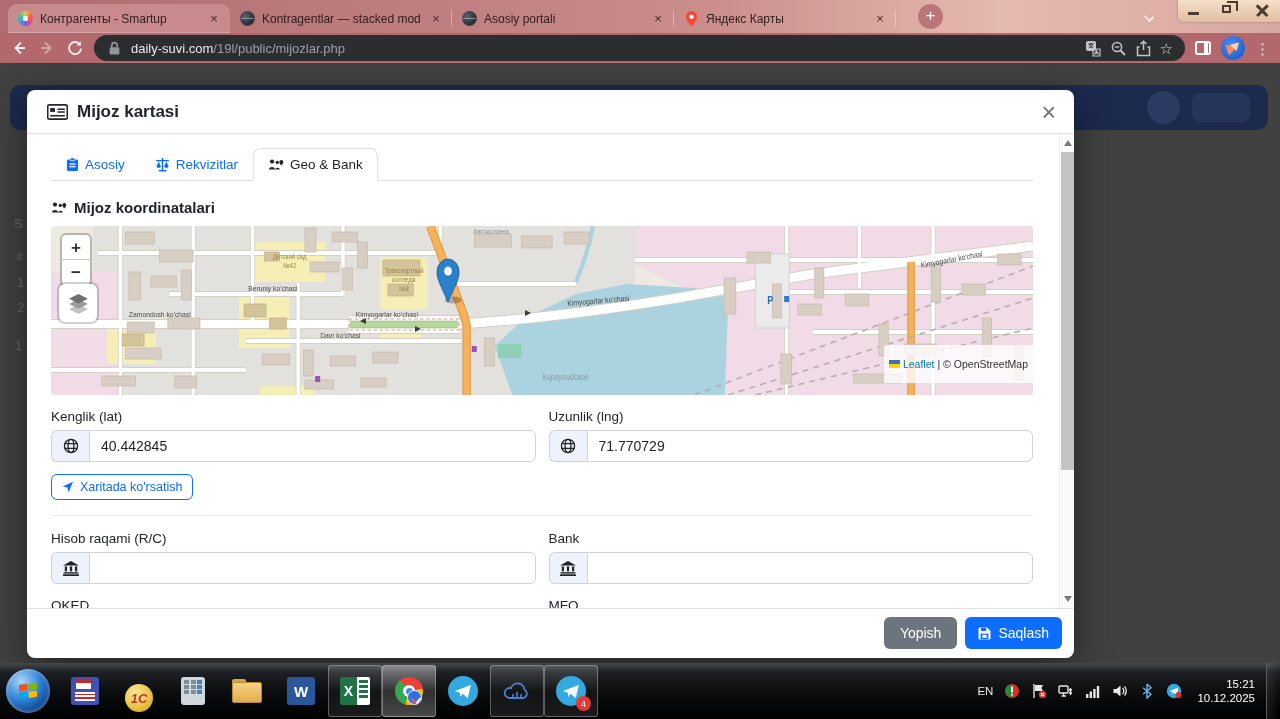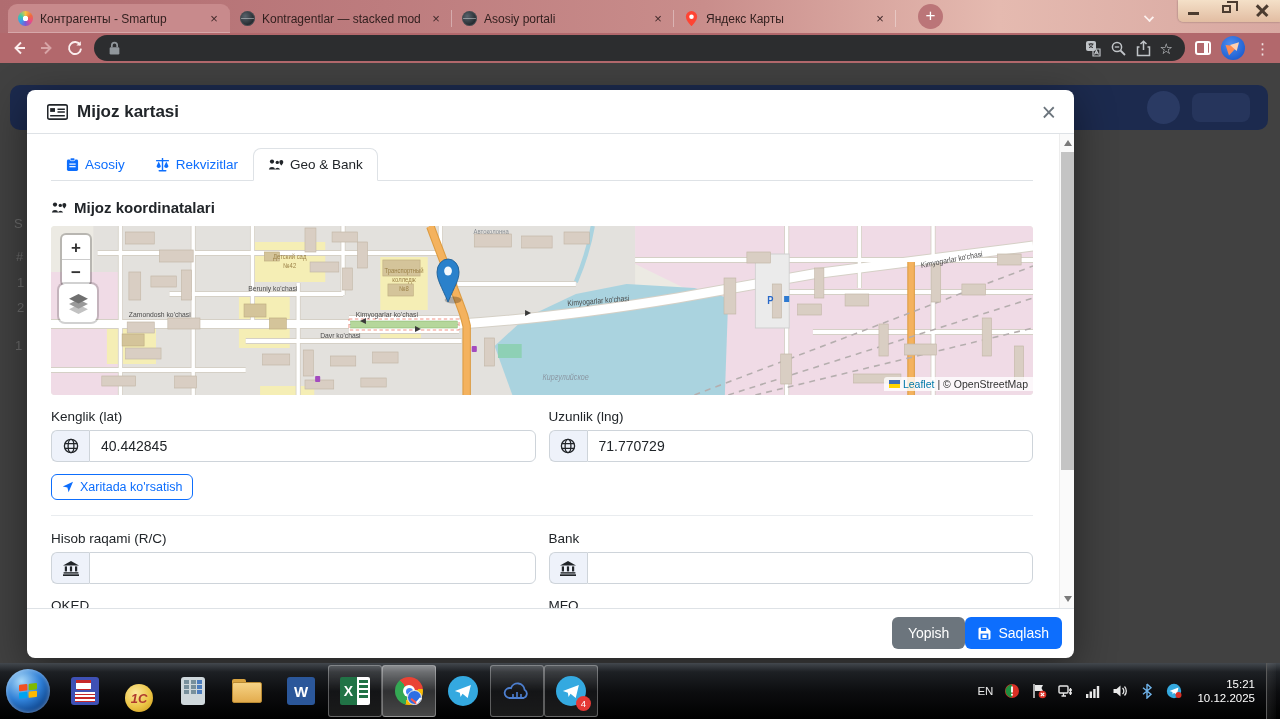--- a/index.html
+++ b/index.html
@@ -75,43 +75,43 @@
   .section-h { display:flex; align-items:center; gap:7px; margin-top:18px; font-size:15px; font-weight:bold; color:#212529; }
 
   .map { position:relative; margin-top:10px; height:169px; border-radius:4px; overflow:hidden; background:#eceae3; }
   .map svg.base { position:absolute; inset:0; width:100%; height:100%; }
   .map-zoomctl { position:absolute; left:11px; top:9px; width:28px; background:#fff; border-radius:4px;
     box-shadow:0 0 0 2px rgba(0,0,0,.22); overflow:hidden; }
   .map-zoomctl div { height:25px; text-align:center; line-height:25px; font-size:17px; font-weight:bold; color:#333; }
   .map-zoomctl div:first-child { border-bottom:1px solid #ccc; }
   .map-layers { position:absolute; left:8px; top:58px; width:38px; height:38px; background:#fff; border-radius:6px;
     box-shadow:0 0 0 2px rgba(0,0,0,.18); display:flex; align-items:center; justify-content:center; }
-  .map-attr { position:absolute; right:0; bottom:4px; background:rgba(255,255,255,.78); font-size:10.5px; color:#333;
-    padding:1px 5px; display:flex; align-items:center; gap:3px; border-radius:3px 0 0 0; }
+  .map-attr { position:absolute; right:0; bottom:12px; background:rgba(255,255,255,.78); font-size:10.5px; color:#333;
+    padding:13px 5px; display:flex; align-items:center; gap:3px; border-radius:3px 0 0 0; }
   .ua-flag { width:11px; height:8px; background:linear-gradient(#3f6fb5 0 50%, #ffd500 50% 100%); display:inline-block; }
   .leaflet-link { color:#0078A8; }
 
   .form-grid { display:grid; grid-template-columns:1fr 1fr; column-gap:13px; }
   .f-label { margin-top:14px; margin-bottom:6px; font-size:13.5px; color:#212529; }
   .igroup { display:flex; height:32px; }
   .iaddon { width:38px; background:#eef2fa; border:1px solid #ced4da; border-right:none; border-radius:6px 0 0 6px;
     display:flex; align-items:center; justify-content:center; }
   .igroup input { flex:1; border:1px solid #ced4da; border-radius:0 6px 6px 0; padding:0 11px; font-size:14px; color:#212529; outline:none; font-family:"Liberation Sans",sans-serif; }
   .btn-outline { display:inline-flex; align-items:center; gap:6px; margin-top:12px; padding:5px 10px; font-size:12.5px;
     color:#0d6efd; border:1px solid #0d6efd; border-radius:6px; background:#fff; }
   .hr { border-top:1px solid #e9ecef; margin:15px 0 1px; }
 
   .vscroll { position:absolute; right:0; top:0; bottom:0; width:15px; background:#fafafa; border-left:1px solid #ededed; }
   .vscroll .arr { position:absolute; left:4px; width:0; height:0; border-left:4px solid transparent; border-right:4px solid transparent; }
   .vscroll .arr.up { top:6px; border-bottom:6px solid #7a7a7a; }
   .vscroll .arr.dn { bottom:6px; border-top:6px solid #7a7a7a; }
   .vscroll .thumb { position:absolute; left:1px; width:13px; top:18px; height:318px; background:#c4c4c4; }
 
   .modal-footer { height:49px; border-top:1px solid #dee2e6; display:flex; align-items:center; justify-content:flex-end;
-    gap:0; padding:0 12px; border-radius:0 0 8px 8px; }
+    gap:8px; padding:0 12px; border-radius:0 0 8px 8px; }
   .btn { border:none; border-radius:6px; padding:8px 16px; font-size:14px; color:#fff; display:inline-flex; align-items:center; gap:7px; font-family:"Liberation Sans",sans-serif; }
   .btn.secondary { background:#6c757d; }
   .btn.primary { background:#0d6efd; padding:8px 13px; }
 
   
   .taskbar { position:absolute; left:0; top:663px; width:1280px; height:56px;
     background:linear-gradient(180deg,#43484e 0%,#1d2024 16%,#0c0d0f 52%,#000 100%); display:flex; align-items:center; }
   .start-orb { width:44px; height:44px; margin:0 8px 0 6px; border-radius:50%;
     background:radial-gradient(circle at 35% 28%, #a8d8f8, #2f7fd6 45%, #0b3f85 78%, #062a5e); 
     box-shadow:inset 0 0 4px rgba(255,255,255,.5); display:flex; align-items:center; justify-content:center; }
@@ -212,20 +212,21 @@
       </svg>
     <svg class="nav-ic" viewBox="0 0 18 18">
         <path d="M14.2 6 A6 6 0 1 0 15 9.6" stroke="#fbeeee" stroke-width="1.9" fill="none"></path>
         <path d="M14.8 2.2 V6.6 H10.4 Z" fill="#fbeeee"></path>
       </svg>
     <div class="urlbar">
       <svg class="pill-ic" viewBox="0 0 14 14">
           <rect x="3" y="6" width="8" height="6" rx="1" fill="#9aa0a6"></rect>
           <path d="M4.8 6 V4.3 a2.2 2.2 0 0 1 4.4 0 V6" stroke="#9aa0a6" stroke-width="1.4" fill="none"></path>
         </svg>
+      <span><span class="url-host">daily-suvi.com</span><span class="url-path">/19l/public/mijozlar.php</span></span>
       <span class="url-spacer"></span>
       <svg class="pill-ic" viewBox="0 0 17 17">
           <rect x="1" y="1" width="10" height="10" rx="2" fill="#cdd1d5"></rect>
           <path d="M3.5 4 H8.5 M6 3 V4 M4.5 4 C4.5 6.5 7 7.5 8 7.5 M7.5 4 C7.5 6 5 7.5 4 7.5" stroke="#2c2d2f" stroke-width="1" fill="none"></path>
           <path d="M8 9 h7 v7 h-7 z M9.5 14.5 L11.5 10.5 L13.5 14.5 M10.2 13.2 h2.6" stroke="#cdd1d5" stroke-width="1.2" fill="none"></path>
         </svg>
       <svg class="pill-ic" viewBox="0 0 17 17">
           <circle cx="7" cy="7" r="4.6" stroke="#cdd1d5" stroke-width="1.5" fill="none"></circle>
           <path d="M10.5 10.5 L15 15" stroke="#cdd1d5" stroke-width="1.8"></path>
           <path d="M4.8 7 h4.4" stroke="#cdd1d5" stroke-width="1.3"></path>

